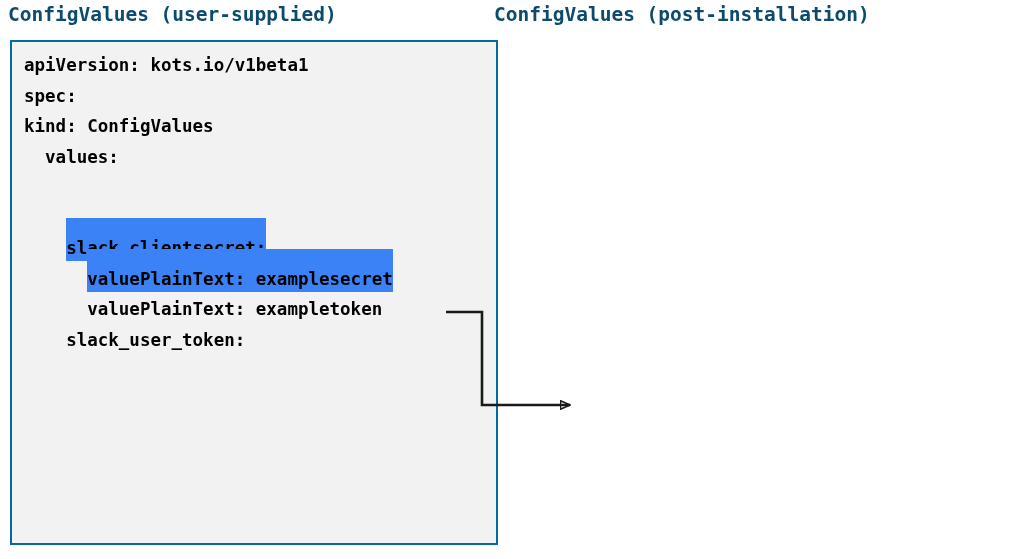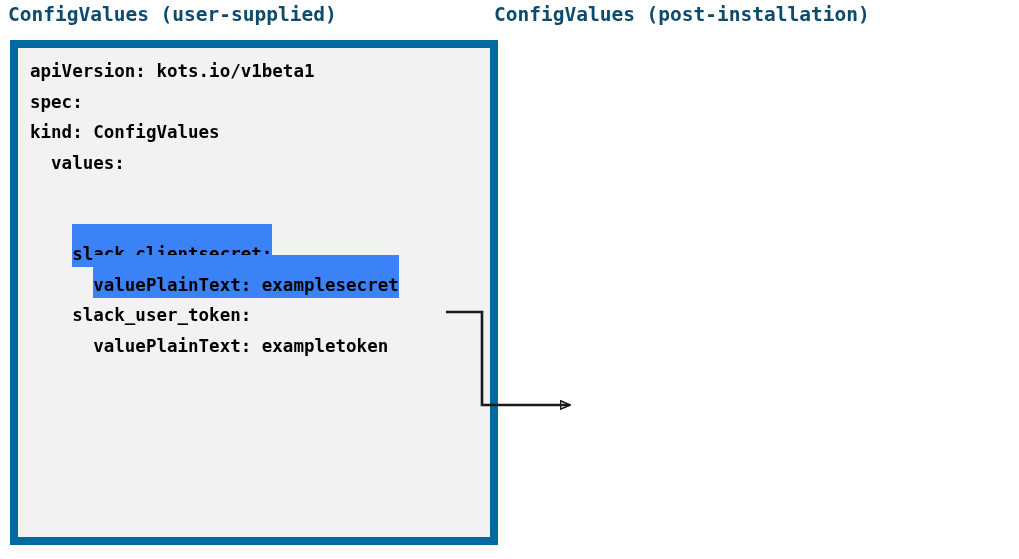--- a/index.html
+++ b/index.html
@@ -31,21 +31,21 @@
     color: #0c4a6e;
     letter-spacing: 0px;
     white-space: pre;
     line-height: 30px;
     margin-left: 8px;
   }
 
   .panel-box {
     position: absolute;
     background: #f2f2f2;
-    border: 8px solid #0369a1;
+    border: 2px solid #0369a1;
     box-sizing: border-box;
     overflow: hidden;
   }
 
   .code-block {
     position: absolute;
     top: 8px;
     left: 12px;
     right: 4px;
   }
@@ -96,22 +96,22 @@
   <div class="panel-box" id="box-left">
     <div class="code-block" id="code-left">
         <div class="code-line"><span class="seg"></span><span class="seg">apiVersion: kots.io/v1beta1</span></div>
         <div class="code-line"><span class="seg"></span><span class="seg">spec:</span></div>
         <div class="code-line"><span class="seg"></span><span class="seg">kind: ConfigValues</span></div>
         <div class="code-line"><span class="seg">  </span><span class="seg">values:</span></div>
         <div class="code-line"><span class="seg">      </span></div>
         <div class="code-line"><span class="seg">      </span></div>
         <div class="code-line"><span class="seg">    </span><span class="seg hl">slack_clientsecret:</span></div>
         <div class="code-line"><span class="seg">      </span><span class="seg hl">valuePlainText: examplesecret</span></div>
+        <div class="code-line"><span class="seg">      </span><span class="seg">valuePlainText: exampletoken</span></div>
         <div class="code-line"><span class="seg">    </span><span class="seg">slack_user_token:</span></div>
-        <div class="code-line"><span class="seg">      </span><span class="seg">valuePlainText: exampletoken</span></div>
       </div>
   </div>
 </div>
 
 <div class="panel" id="panel-right">
   <div class="panel-title">ConfigValues (post-installation)</div>
 
 </div>
 
 <svg id="connector" viewBox="0 0 1019 559" width="1019" height="559">

